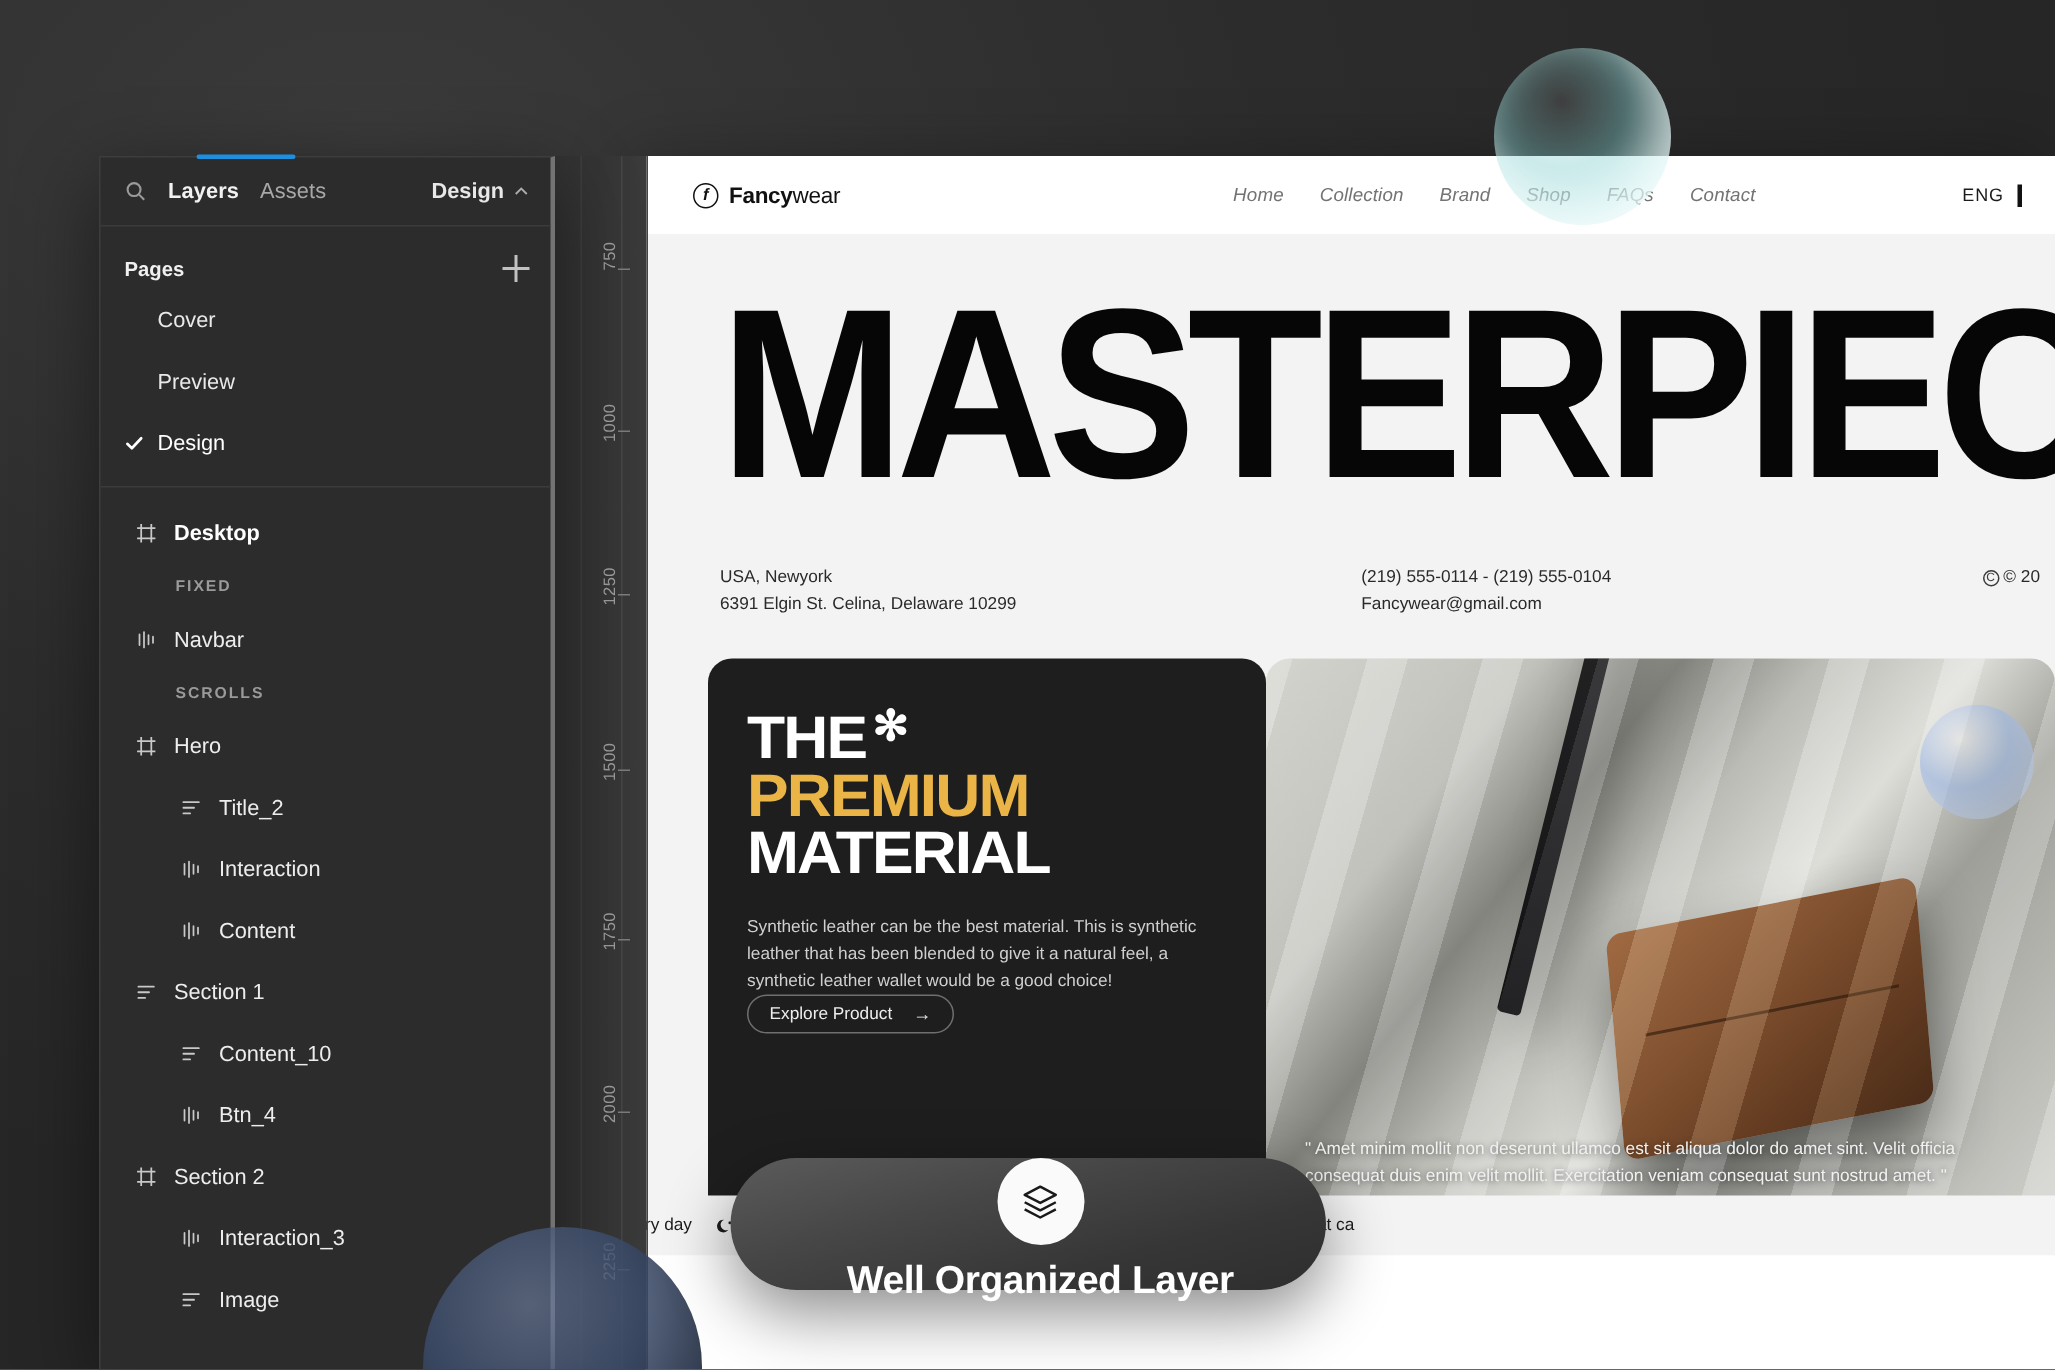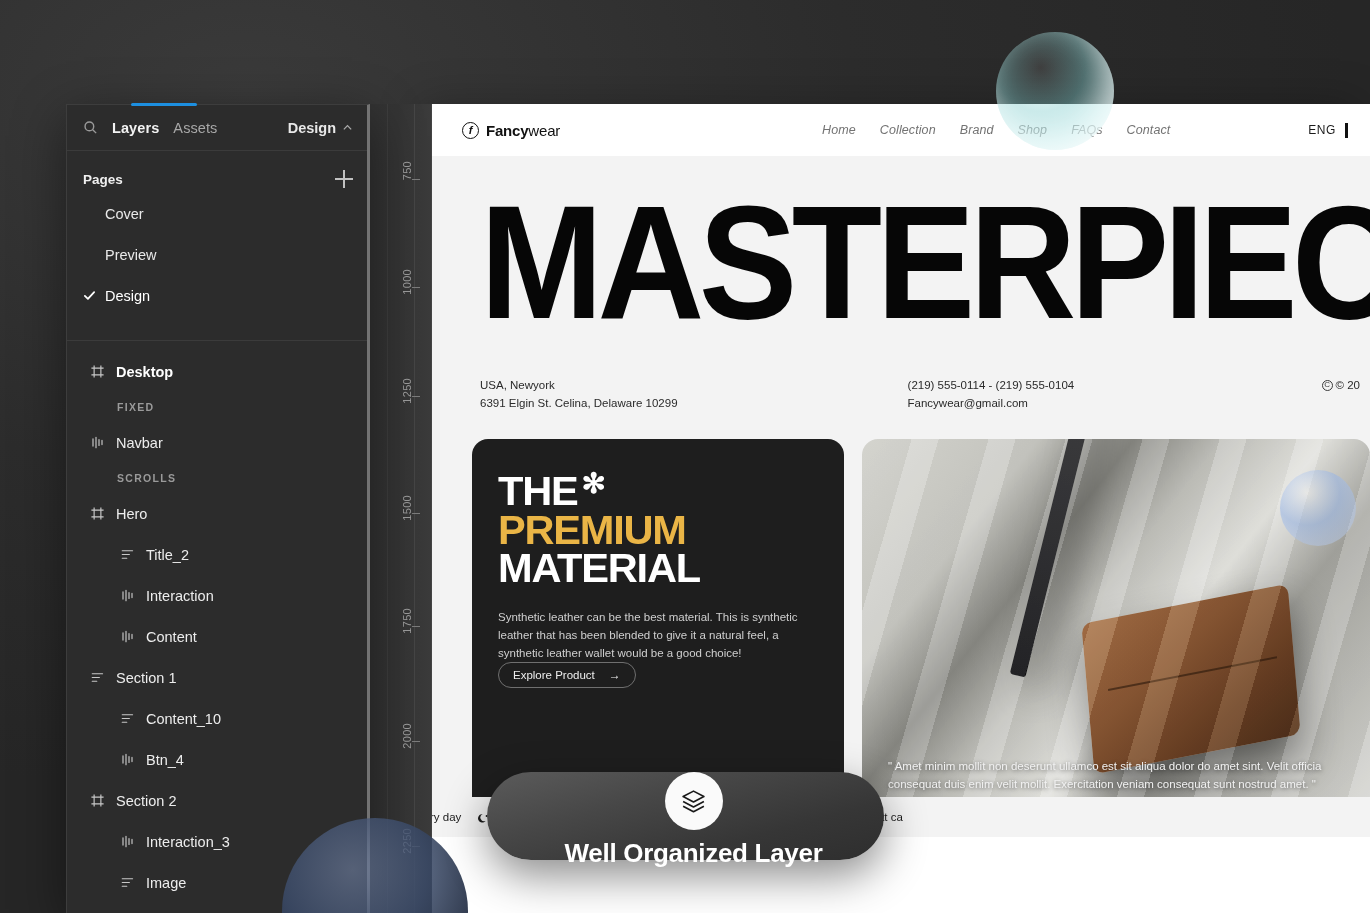--- a/index.html
+++ b/index.html
@@ -56,21 +56,21 @@
   .tab-lbl.on { color: #f2f2f2; font-weight: 700; }
   .tab-lbl.off { color: #a8a8a8; font-weight: 400; }
   .design-ctl {
     margin-left: auto;
     display: flex; align-items: center; gap: 6px;
     color: #e8e8e8; font-size: 14.5px; font-weight: 700;
   }
   .caret-up { width: 11px; height: 11px; opacity: .75; }
 
   
-  .pages-sec { padding: 14px 0 24px; border-bottom: 1px solid #3b3b3b; text-align: right; }
+  .pages-sec { padding: 14px 0 8px; border-bottom: 1px solid #3b3b3b; text-align: right; }
   .pages-hdr {
     display: flex; align-items: center;
     padding: 0 14px 0 16px; height: 28px;
   }
   .pages-hdr .ttl { font-size: 13.5px; font-weight: 700; color: #f0f0f0; }
   .plus-btn {
     margin-left: auto; width: 18px; height: 18px;
     position: relative; opacity: .85;
   }
   .plus-btn:before, .plus-btn:after {
@@ -210,21 +210,21 @@
     white-space: nowrap;
   }
   .copy-ic {
     width: 11px; height: 11px; border-radius: 50%;
     border: 1.2px solid #3a3a3a;
     display: inline-flex; align-items: center; justify-content: center;
     font-size: 8px; color: #3a3a3a; line-height: 1;
   }
 
   .cards {
-    display: flex; gap: 18px;
+    display: flex; gap: 0;
     padding: 0 0 0 42px;
     background: #f3f3f3;
     position: relative;
   }
   .card-dark {
     width: 372px; height: 375px;
     background: #1e1e1e;
     border-radius: 16px;
     padding: 32px 30px 0 26px;
     flex: none;

